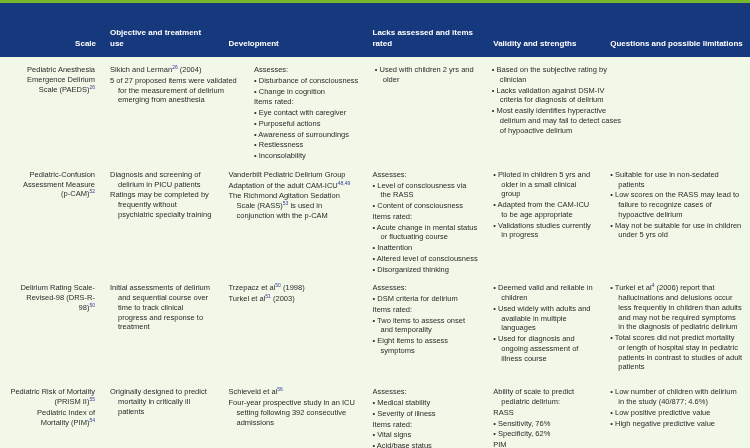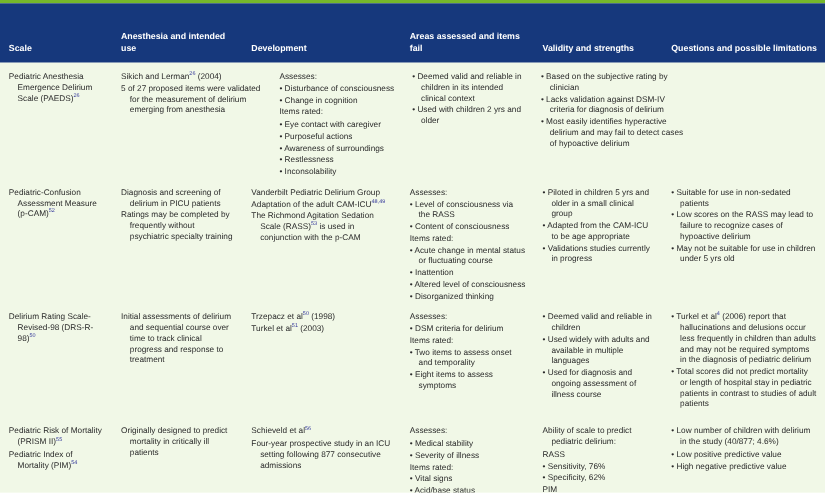--- a/index.html
+++ b/index.html
@@ -31,21 +31,21 @@
   }
 
   .tbody {
     background:#f1f8e7;
     flex:1 1 auto;
     display:flex; flex-direction:column;
   }
   .trow { display:flex; padding-top:8px; }
 
   
-  .c0 { width:13.6%; flex:0 0 auto; }
+  .c0 { width:13.6%; flex:0 0 auto;text-align:right; }
   .c1 { width:15.8%; flex:0 0 auto; }
   .c2 { width:19.2%; flex:0 0 auto; }
   .c3 { width:16.1%; flex:0 0 auto; }
   .c4 { width:15.6%; flex:0 0 auto; }
   .c5 { width:19.7%; flex:0 0 auto; }
 
   .tcell {
     font-size:7.5px; line-height:1.3; color:#2b2b2b;
     padding:0 7px 0 8px;
   }
@@ -61,23 +61,23 @@
     color:#35399b;
   }
 </style>
 </head>
 <body>
 
 <div class="page">
   <div class="top-rule"></div>
   <div class="thead" id="thead">
       <div class="hcell c0">Scale</div>
-      <div class="hcell c1">Anesthesia and intended use</div>
+      <div class="hcell c1">Objective and treatment use</div>
       <div class="hcell c2">Development</div>
-      <div class="hcell c3">Areas assessed and items fail</div>
+      <div class="hcell c3">Lacks assessed and items rated</div>
       <div class="hcell c4">Validity and strengths</div>
       <div class="hcell c5">Questions and possible limitations</div>
     </div>
   <div class="tbody" id="tbody">
       <div class="trow" style="min-height: 72px;">
         <div class="tcell c0">
           <div class="item entry">Pediatric Anesthesia Emergence Delirium Scale (PAEDS)<sup class="ref">26</sup></div>
         </div>
         <div class="tcell c2">
           <div class="item entry">Sikich and Lerman<sup class="ref">26</sup> (2004)</div>
@@ -88,21 +88,20 @@
           <div class="item bullet"><span class="bchar">• </span>Disturbance of consciousness</div>
           <div class="item bullet"><span class="bchar">• </span>Change in cognition</div>
           <div class="item label">Items rated:</div>
           <div class="item bullet"><span class="bchar">• </span>Eye contact with caregiver</div>
           <div class="item bullet"><span class="bchar">• </span>Purposeful actions</div>
           <div class="item bullet"><span class="bchar">• </span>Awareness of surroundings</div>
           <div class="item bullet"><span class="bchar">• </span>Restlessness</div>
           <div class="item bullet"><span class="bchar">• </span>Inconsolability</div>
         </div>
         <div class="tcell c4">
-          <div class="item bullet"><span class="bchar">• </span>Deemed valid and reliable in children in its intended clinical context</div>
           <div class="item bullet"><span class="bchar">• </span>Used with children 2 yrs and older</div>
         </div>
         <div class="tcell c5">
           <div class="item bullet"><span class="bchar">• </span>Based on the subjective rating by clinician</div>
           <div class="item bullet"><span class="bchar">• </span>Lacks validation against DSM-IV criteria for diagnosis of delirium</div>
           <div class="item bullet"><span class="bchar">• </span>Most easily identifies hyperactive delirium and may fail to detect cases of hypoactive delirium</div>
         </div>
       </div>
       <div class="trow" style="min-height: 105px;">
         <div class="tcell c0">
@@ -169,21 +168,21 @@
       <div class="trow">
         <div class="tcell c0">
           <div class="item entry">Pediatric Risk of Mortality (PRISM II)<sup class="ref">55</sup></div>
           <div class="item entry">Pediatric Index of Mortality (PIM)<sup class="ref">54</sup></div>
         </div>
         <div class="tcell c1">
           <div class="item entry">Originally designed to predict mortality in critically ill patients</div>
         </div>
         <div class="tcell c2">
           <div class="item entry">Schieveld et al<sup class="ref">56</sup></div>
-          <div class="item entry">Four-year prospective study in an ICU setting following 877 consecutive admissions</div>
+          <div class="item entry">Four-year prospective study in an ICU setting following 392 consecutive admissions</div>
         </div>
         <div class="tcell c3">
           <div class="item label">Assesses:</div>
           <div class="item bullet"><span class="bchar">• </span>Medical stability</div>
           <div class="item bullet"><span class="bchar">• </span>Severity of illness</div>
           <div class="item label">Items rated:</div>
           <div class="item bullet"><span class="bchar">• </span>Vital signs</div>
           <div class="item bullet"><span class="bchar">• </span>Acid/base status</div>
         </div>
         <div class="tcell c4">

